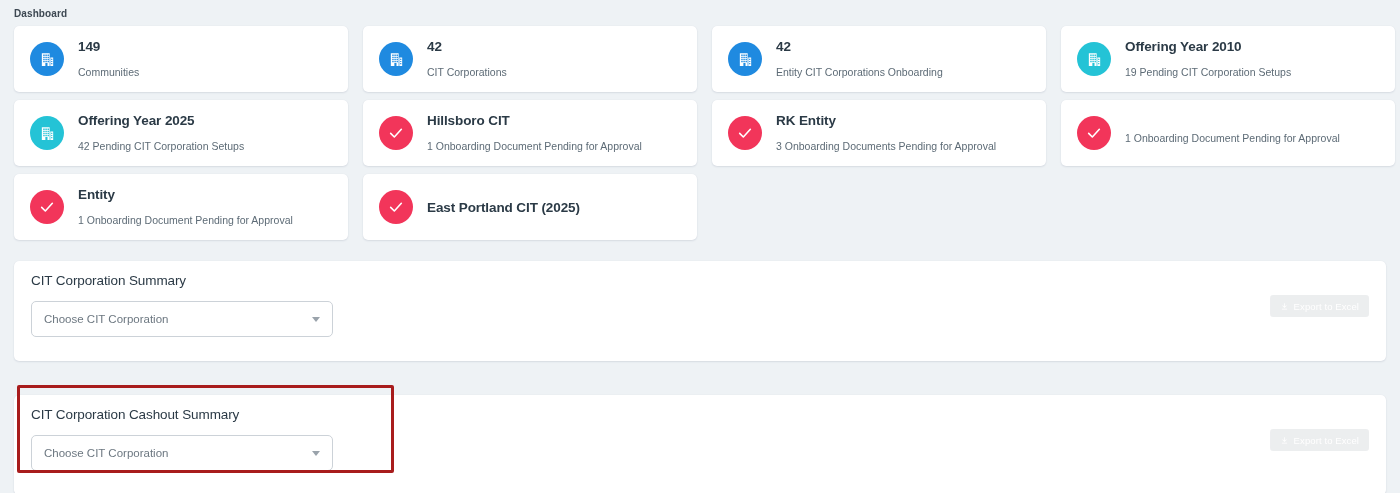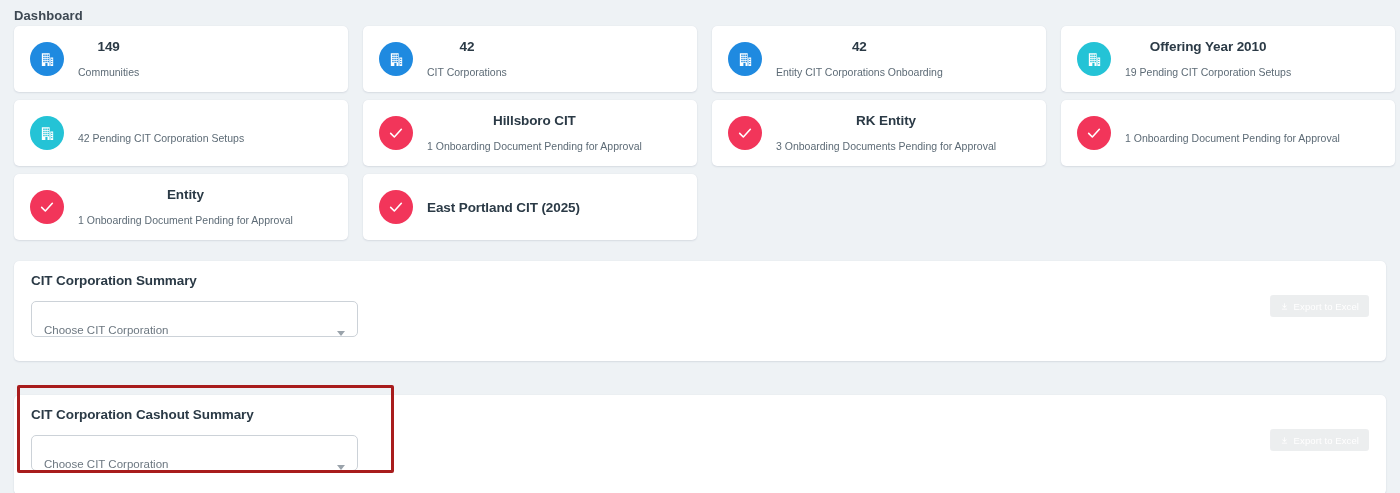--- a/index.html
+++ b/index.html
@@ -15,21 +15,21 @@
     height: 493px;
     position: relative;
     background: #eef2f5;
   }
 
   
   .page-title {
     position: absolute;
     left: 14px;
     top: 8px;
-    font-size: 13px;
+    font-size: 10px;
     font-weight: 600;
     color: #3d4852;
     letter-spacing: .1px;
   }
 
   
   .cards-wrap {
     position: absolute;
     left: 0;
     top: 26px;
@@ -45,21 +45,20 @@
     flex: 0 0 334px;
     width: 334px;
     height: 66px;
     background: #ffffff;
     border-radius: 5px;
     box-shadow: 0 1px 2px rgba(23,43,77,.10), 0 0 1px rgba(23,43,77,.08);
     display: flex;
     align-items: center;
     padding: 0 16px;
     gap: 14px;
-    text-align: center;
   }
   .stat-card.ghost {
     background: transparent;
     box-shadow: none;
   }
   .card-icon {
     flex: 0 0 34px;
     width: 34px;
     height: 34px;
     border-radius: 50%;
@@ -92,39 +91,39 @@
     width: 1372px;
     background: #ffffff;
     border-radius: 5px;
     box-shadow: 0 1px 2px rgba(23,43,77,.10), 0 0 1px rgba(23,43,77,.08);
   }
   #summary-panel { top: 261px; height: 100px; }
   #cashout-panel { top: 395px; height: 100px; }
 
   .panel-header {
     font-size: 13.5px;
-    font-weight: 700;
+    font-weight: 400;
     color: #2b3a46;
     padding: 12px 0 0 17px;
     letter-spacing: -.1px;
   }
   .panel-body {
     display: flex;
     align-items: flex-start;
     justify-content: space-between;
     padding: 13px 17px 0 17px;
   }
   .select-box {
-    width: 327px;
+    width: 302px;
     height: 36px;
     border: 1px solid #ccd2d8;
     border-radius: 5px;
     background: #fff;
     display: flex;
-    align-items: flex-end;
+    align-items: center;
     justify-content: space-between;
     padding: 0 12px 0 12px;
     cursor: pointer;
   }
   .select-placeholder {
     font-size: 11.5px;
     color: #6c7780;
   }
   .caret {
     width: 0; height: 0;
@@ -228,20 +227,21 @@
 
     <div class="cards-row">
 
       <div class="stat-card">
         <div class="card-icon" style="background:#24c3d6">
           <svg width="17" height="17" viewBox="0 0 24 24" fill="#fff">
               <path d="M4 3h11v18H4V3zm2 2v2h2V5H6zm3 0v2h2V5H9zm3 0v2h2V5h-2zM6 8v2h2V8H6zm3 0v2h2V8H9zm3 0v2h2V8h-2zM6 11v2h2v-2H6zm3 0v2h2v-2H9zm3 0v2h2v-2h-2zM6 14v2h2v-2H6zm3 0v2h2v-2H9zm3 0v2h2v-2h-2zM9 17v4h3v-4H9zM16 9h4v12h-4V9zm1.2 2v1.6h1.6V11h-1.6zm0 3v1.6h1.6V14h-1.6zm0 3v1.6h1.6V17h-1.6z"></path>
             </svg>
         </div>
         <div class="card-text">
+          <div class="card-title">Offering Year 2025</div>
           <div class="card-sub">42 Pending CIT Corporation Setups</div>
         </div>
       </div>
 
       <div class="stat-card">
         <div class="card-icon" style="background:#f2355a">
           <svg width="16" height="16" viewBox="0 0 24 24" fill="none" stroke="#fff" stroke-width="2.4" stroke-linecap="round" stroke-linejoin="round">
               <polyline points="4,12.5 9.5,18 20,6.5"></polyline>
             </svg>
         </div>

